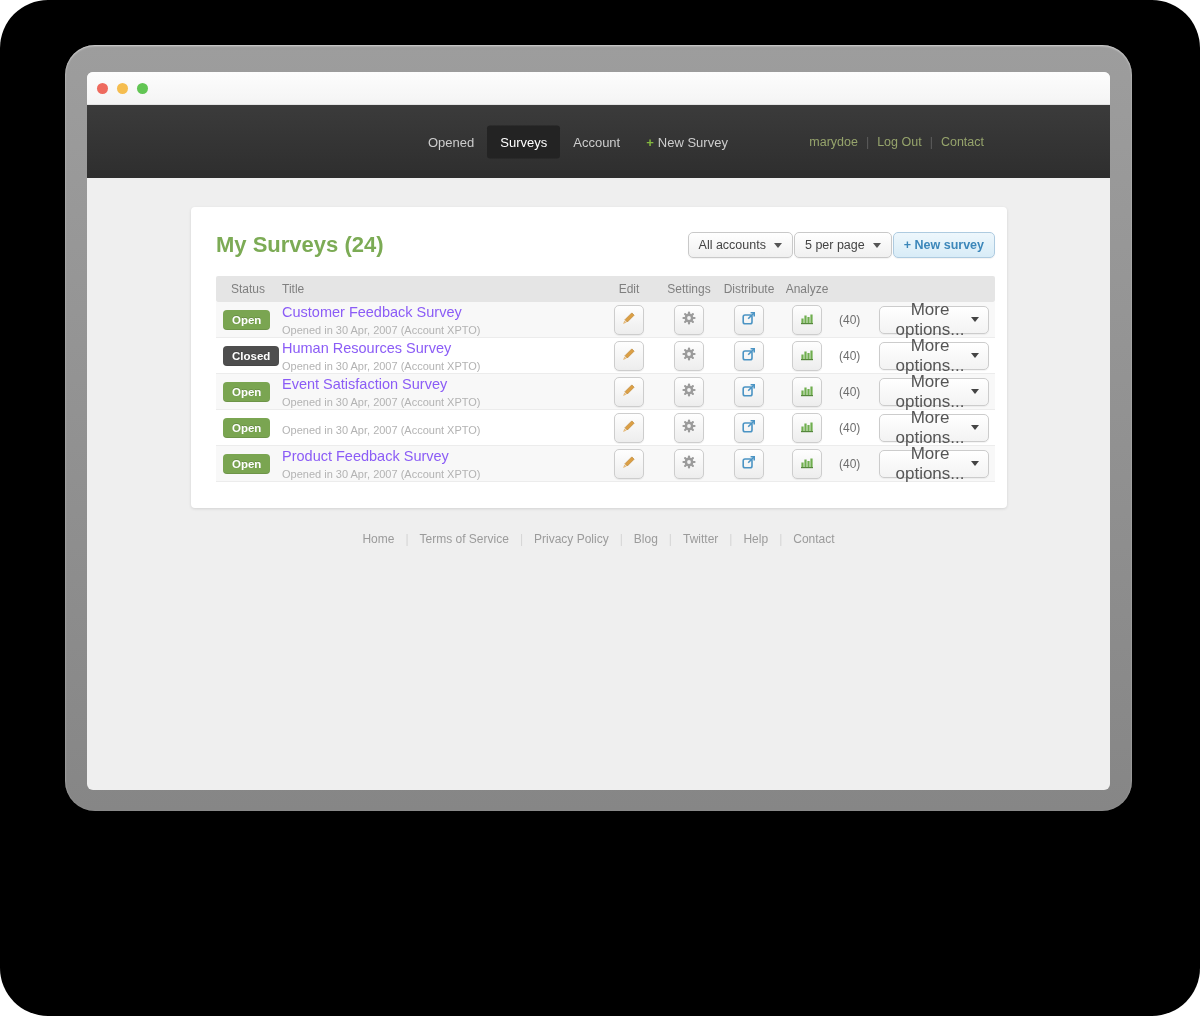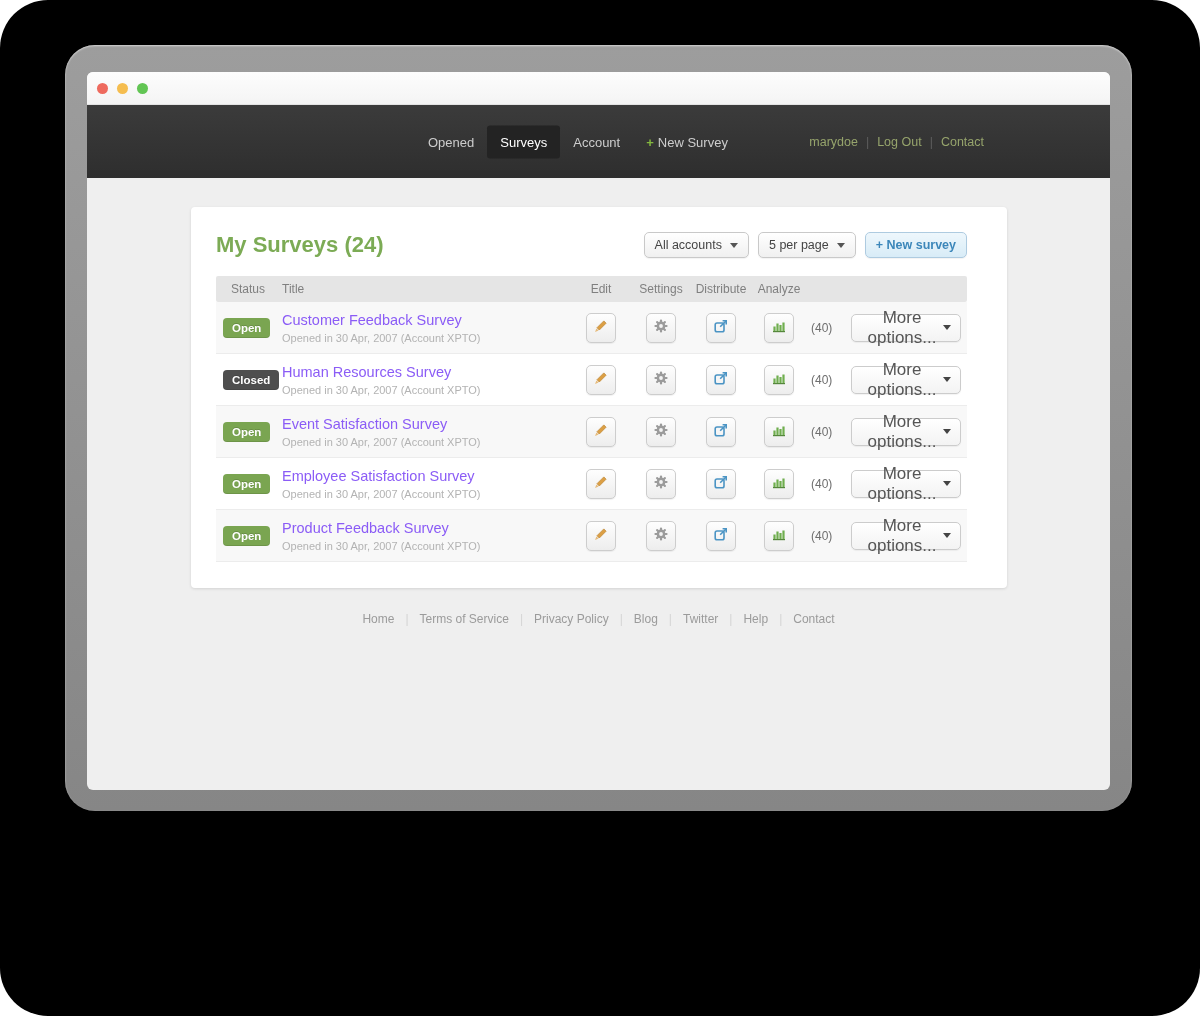--- a/index.html
+++ b/index.html
@@ -39,41 +39,41 @@
   .nav-plus { color:#84b83f; font-weight:bold; margin-right:4px; }
 
   .userlinks { position:absolute; right:126px; top:50%; transform:translateY(-50%);
                display:flex; align-items:center; font-size:12.5px; color:#96a46c; }
   .userlinks .sep { color:#5d5d5d; margin:0 8px; }
   .userlink { cursor:pointer; }
 
   
   .content { flex:1; position:relative; }
   .card { margin:29px 0 0 104px; width:816px; background:#fff; border-radius:4px;
-          box-shadow:0 1px 3px rgba(0,0,0,0.12); padding:25px 40px 26px 25px; }
+          box-shadow:0 1px 3px rgba(0,0,0,0.12); padding:25px 12px 26px 25px; }
 
   .card-top { display:flex; justify-content:space-between; align-items:center; margin-bottom:18px; }
   .page-title { font-size:22px; font-weight:bold; color:#7cab55; }
-  .controls { display:flex; gap:9px; }
+  .controls { display:flex; gap:1px; }
   .btn { height:26px; padding:0 10px; border:1px solid #c9c9c9; border-radius:5px;
          background:linear-gradient(#fff,#f0f0f0); font-size:12.5px; color:#444;
          display:inline-flex; align-items:center; gap:8px; cursor:pointer;
          box-shadow:0 1px 1px rgba(0,0,0,0.05); font-family:inherit; }
   .caret { width:0; height:0; border-left:4px solid transparent; border-right:4px solid transparent;
            border-top:5px solid #555; }
   .btn-new { background:linear-gradient(#eef7fc,#d8ecf7); border-color:#aecbe0;
              color:#3c87ba; font-weight:bold; }
 
   
   .grid-cols { display:grid; grid-template-columns:66px 1fr 60px 60px 60px 56px 44px 116px;
                align-items:center; }
   .thead { height:26px; background:#e5e5e5; color:#7f7f7f; font-size:12px; border-radius:2px; }
   .th-status { padding-left:15px; }
   .th-center { text-align:center; }
-  .row { height:52px; border-bottom:1px solid #ececec; }
+  .row { height:36px; border-bottom:1px solid #ececec; }
   .row:nth-child(even) { background:#f8f8f8; }
   .badge { justify-self:start; margin-left:7px; padding:4px 9px; border-radius:4px;
            font-size:11.5px; font-weight:bold; color:#fff; background:#7aa551;
            text-shadow:0 -1px 0 rgba(0,0,0,0.15); box-shadow:inset 0 -1px 0 rgba(0,0,0,0.1); }
   .badge.closed { background:#4e4e4e; }
   .cell-title .t { font-size:14.5px; color:#8b5cf6; }
   .cell-title .sub { font-size:11px; color:#b3b3b3; margin-top:4px; }
   .iconbtn { width:30px; height:30px; border:1px solid #cdcdcd; border-radius:5px;
              background:linear-gradient(#fefefe,#ededed); display:flex; align-items:center;
              justify-content:center; justify-self:center; cursor:pointer;
@@ -301,21 +301,20 @@
             <span class="count">(40)</span>
             <button class="morebtn">
                 <span>More options...</span>
                 <span class="caret"></span>
               </button>
           </div>
 
           <div class="grid-cols row">
             <span class="badge">Open</span>
             <span class="cell-title">
-                <span class="t" style="display:block">Employee Satisfaction Survey</span>
                 <span class="sub" style="display:block">Opened in 30 Apr, 2007 (Account XPTO)</span>
               </span>
             <span class="iconbtn">
                 <span><svg width="16" height="16" viewBox="0 0 16 16">
                     <path d="M4.0 9.7 L10.8 2.9 L13.1 5.2 L6.3 12 Z" fill="#dc9f44" stroke="#c08b3c" stroke-width="0.8"></path>
                     <path d="M3.4 10.4 L5.6 12.6 L2.1 13.9 Z" fill="#e6bb7c"></path>
                   </svg></span>
               </span>
             <span class="iconbtn">
                 <span><svg width="16" height="16" viewBox="0 0 16 16">

